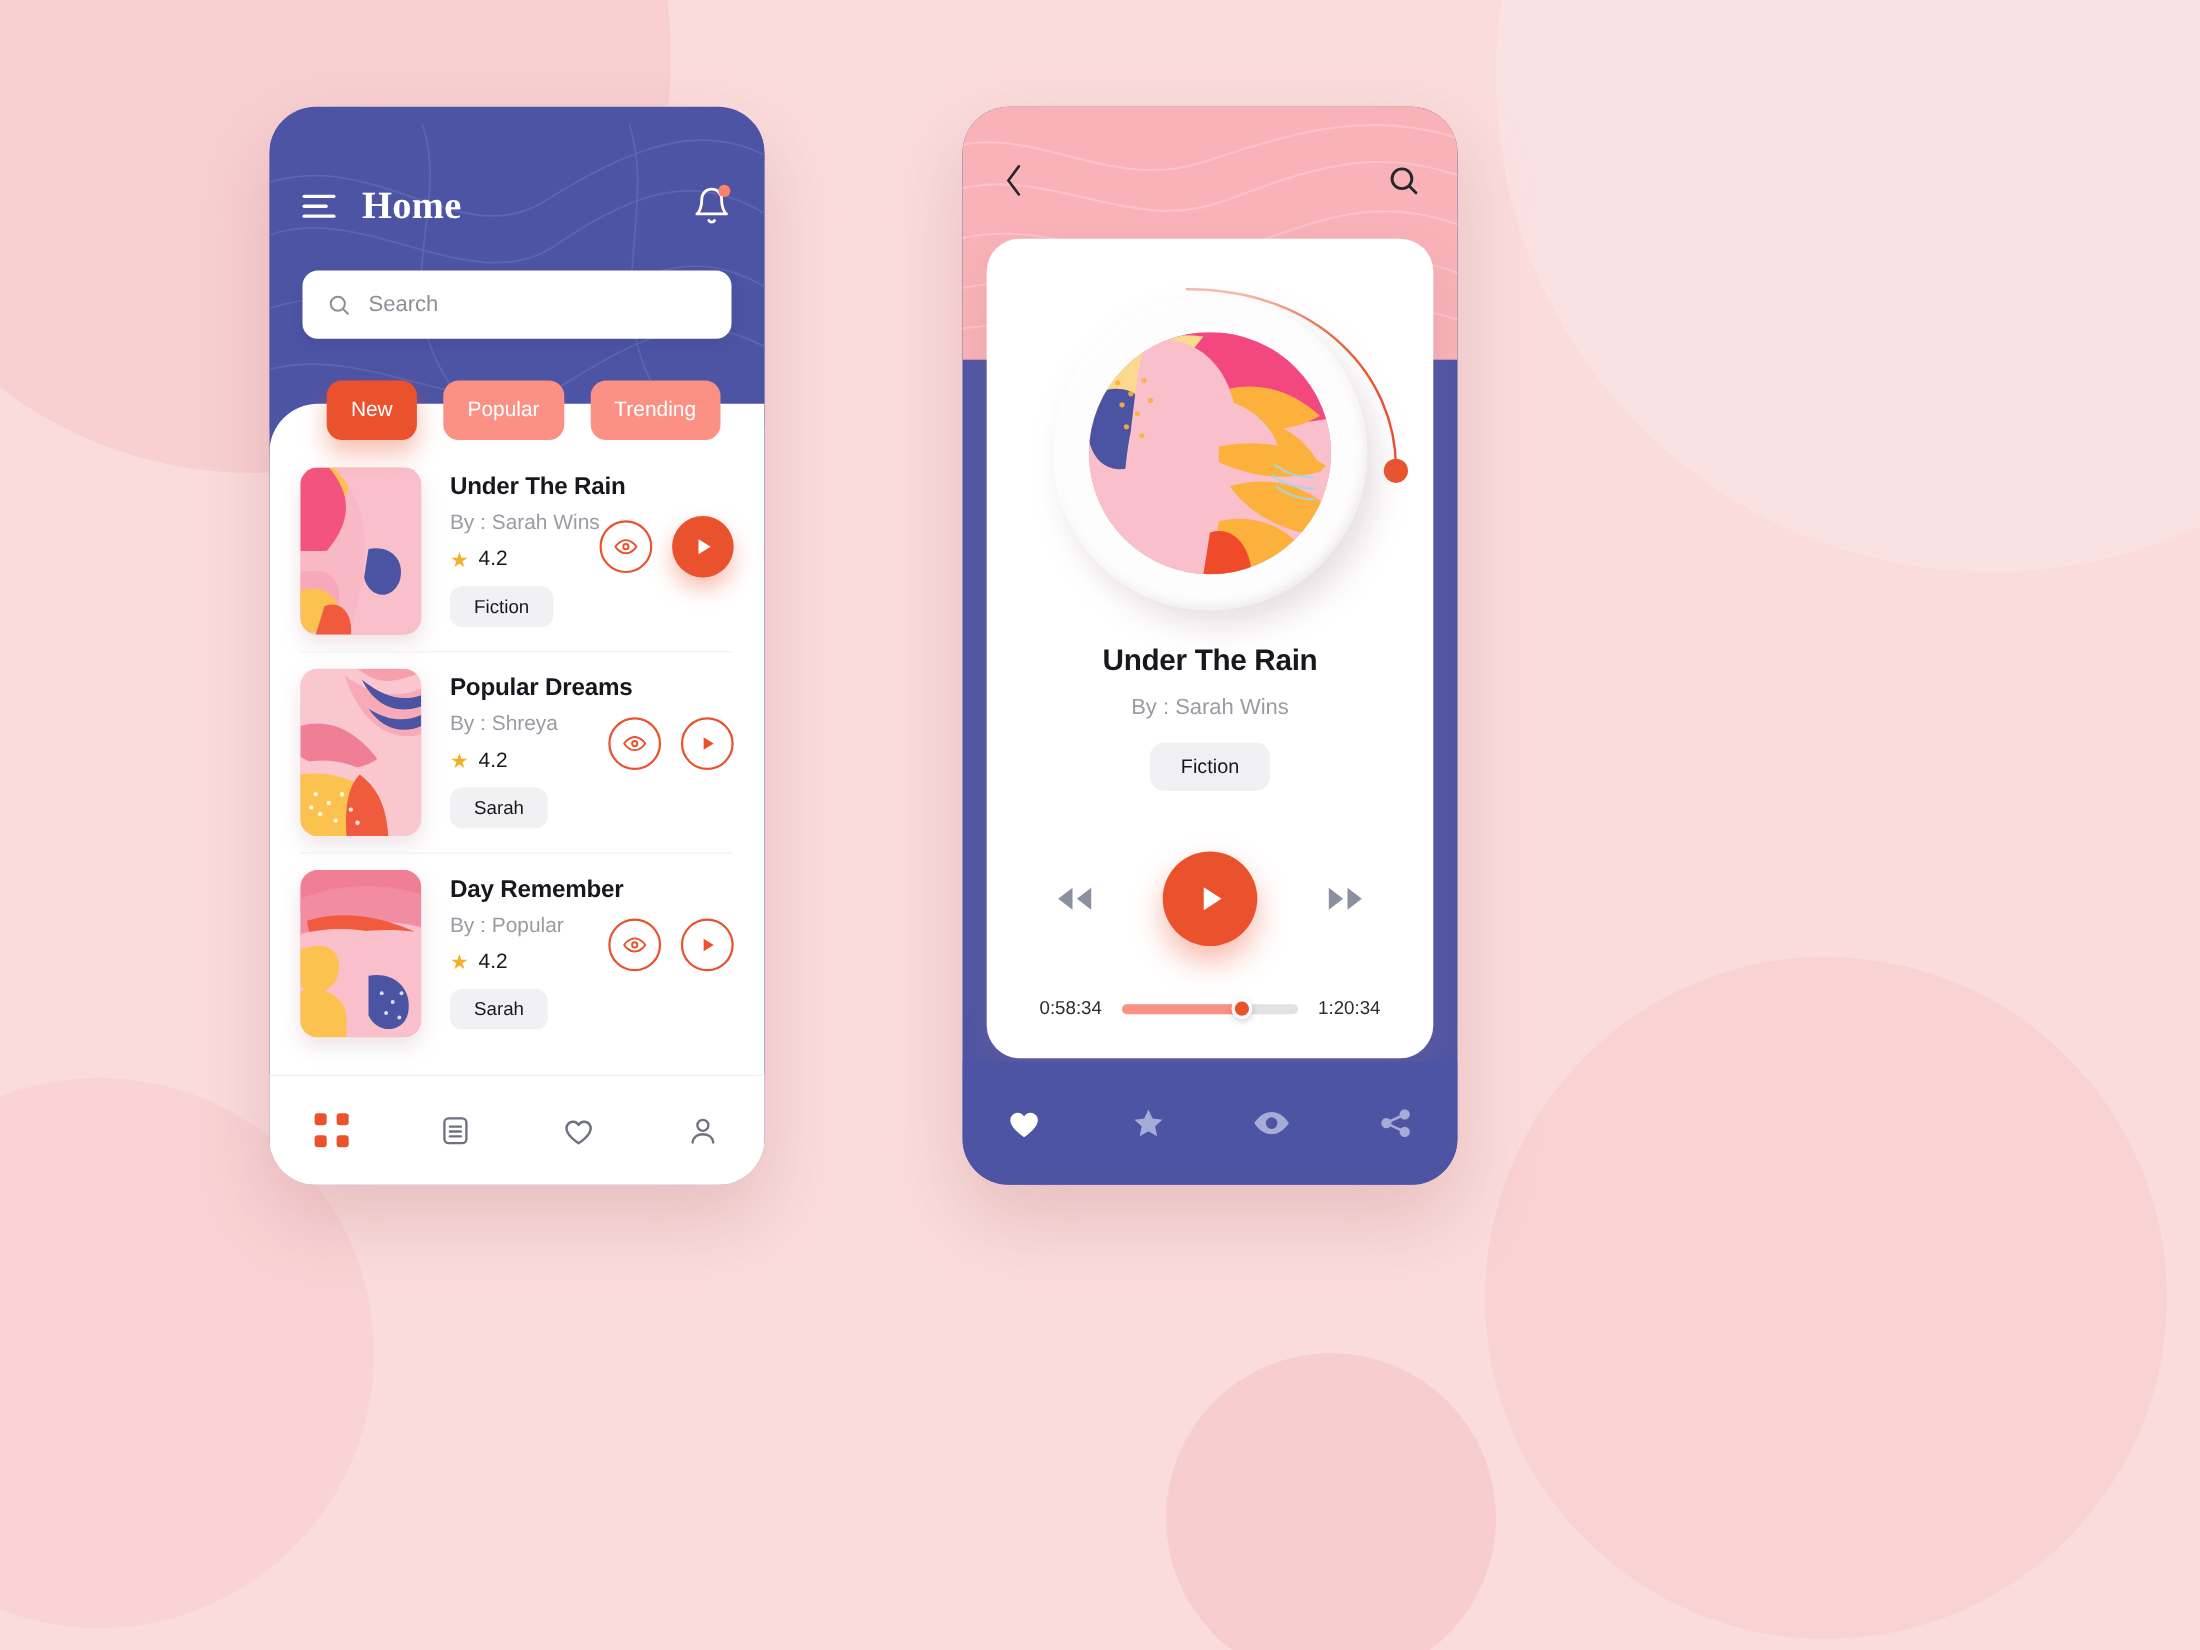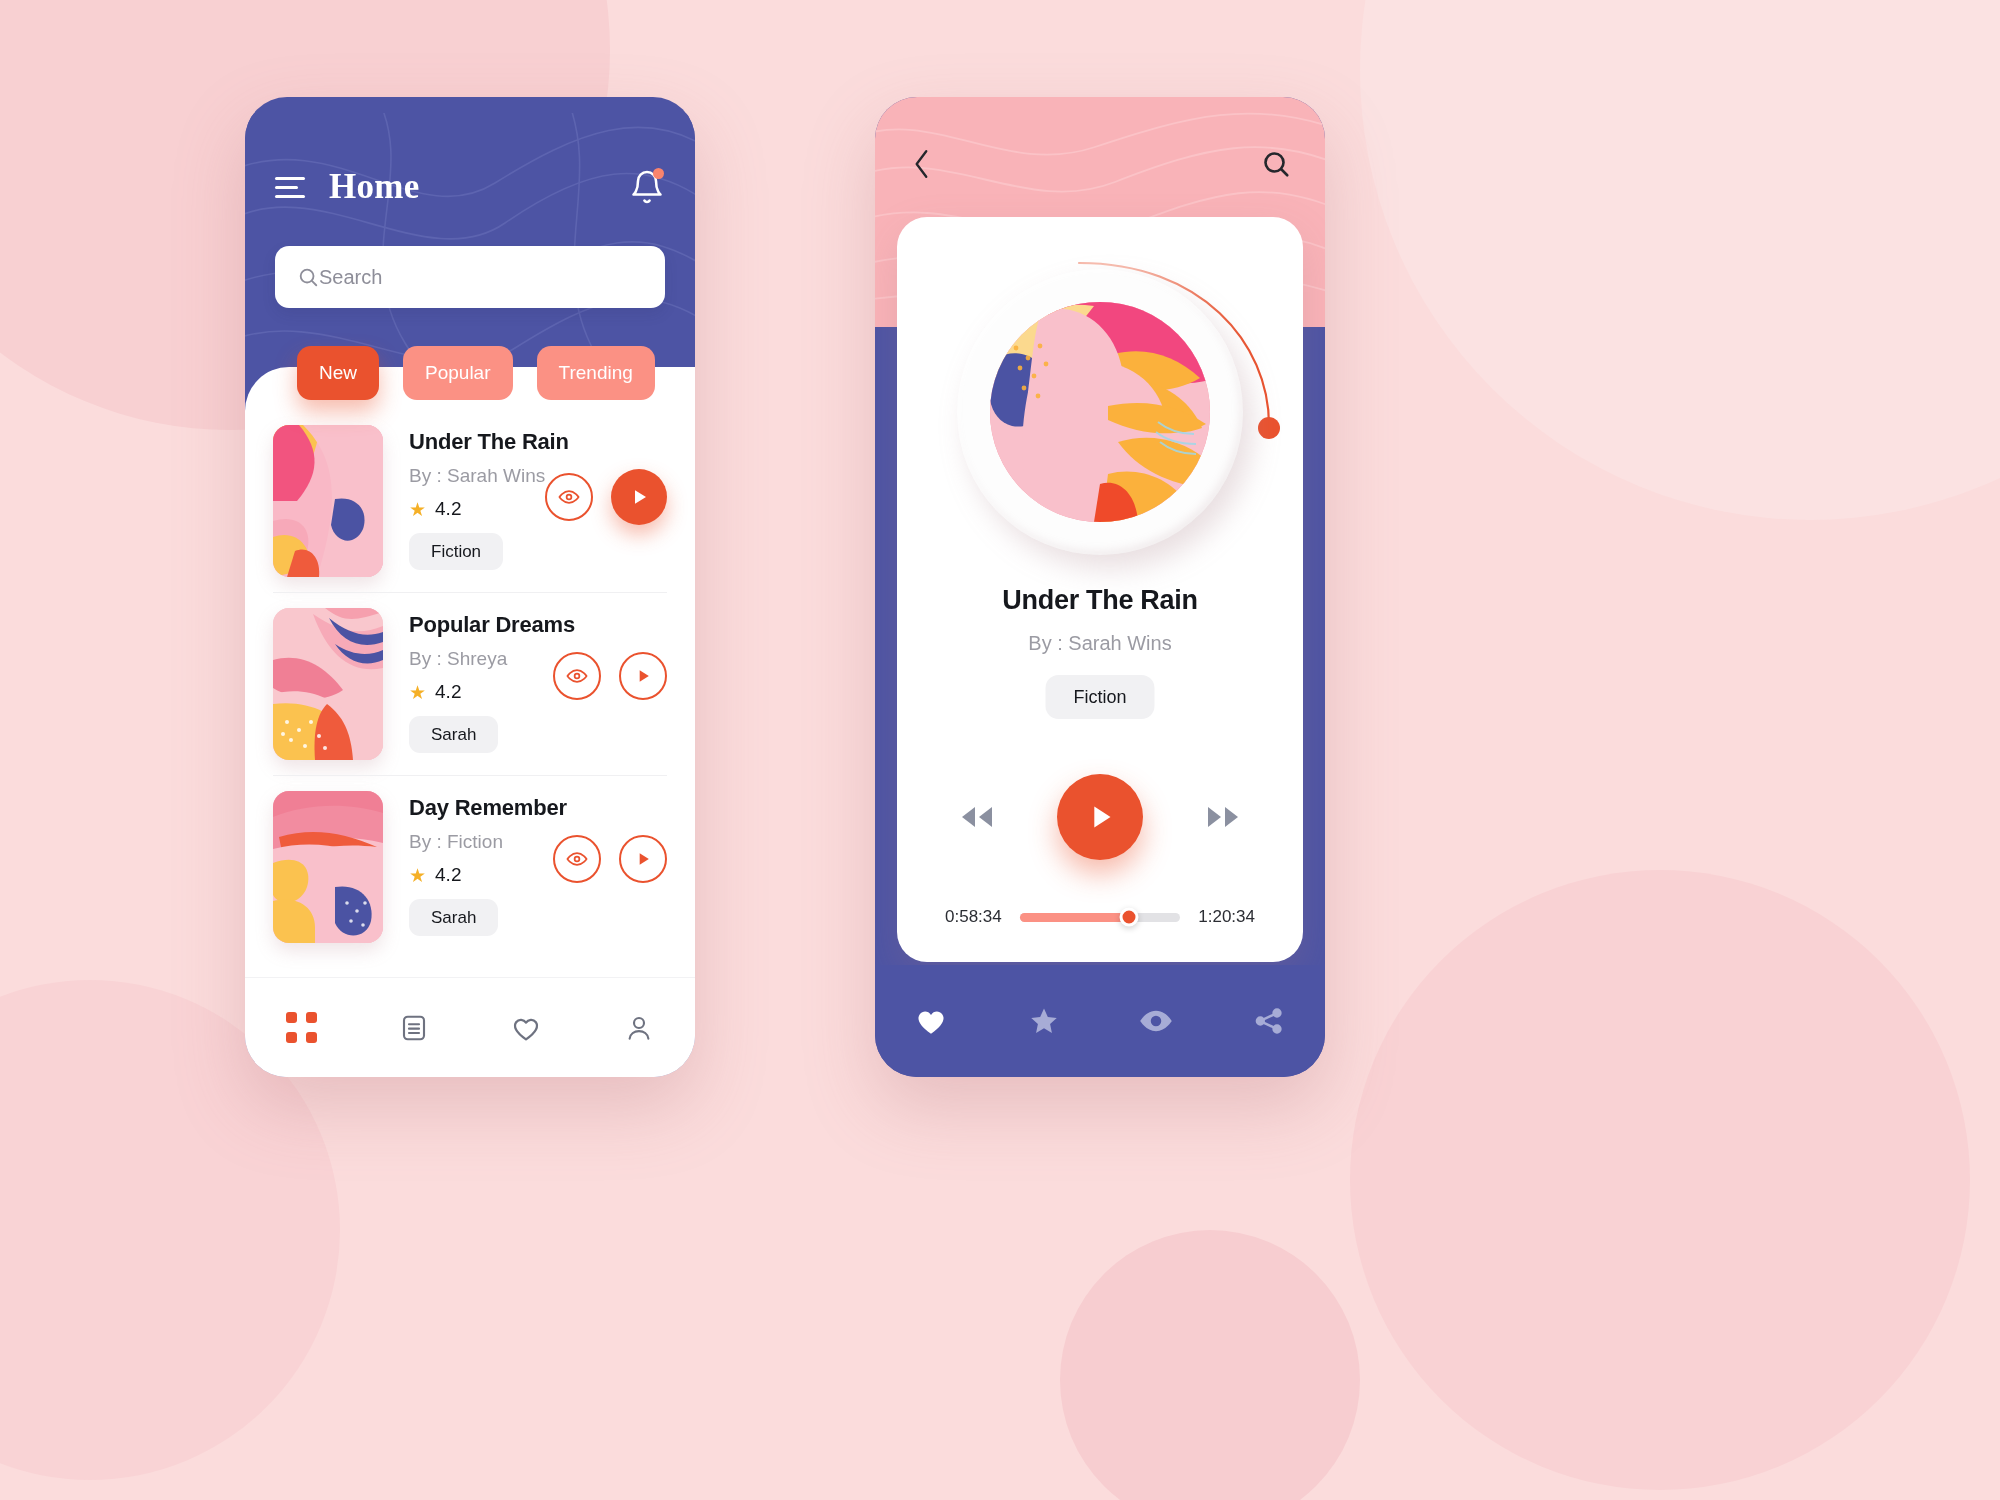--- a/index.html
+++ b/index.html
@@ -53,21 +53,21 @@
     font-size:35px; font-weight:700; margin-left:24px; letter-spacing:.3px;
   }
   .bell-wrap { margin-left:auto; position:relative; width:36px; height:38px; cursor:pointer; }
   .bell-dot {
     position:absolute; right:1px; top:0px; width:11px; height:11px;
     border-radius:50%; background:#f9846d;
   }
   .search-box {
     position:absolute; left:30px; top:133px; width:390px; height:62px;
     background:#fff; border-radius:14px; display:flex; align-items:center;
-    padding:0 22px; gap:0;
+    padding:0 22px; gap:16px;
     box-shadow:0 6px 14px rgba(40,40,90,.12);
   }
   .search-ph { color:#8e8e99; font-size:20px; }
 
   .tabs {
     position:absolute; left:52px; top:235px; display:flex; gap:24px; z-index:5;
   }
   .tab {
     height:54px; border-radius:14px; display:flex; align-items:center;
     justify-content:center; color:#fff; font-size:19px; padding:0 22px;
@@ -368,21 +368,21 @@
               <circle cx="74" cy="112" r="1.8"></circle>
                 <circle cx="84" cy="120" r="1.8"></circle>
               <circle cx="92" cy="112" r="1.8"></circle>
                 <circle cx="78" cy="130" r="1.8"></circle>
               <circle cx="90" cy="134" r="1.8"></circle>
             </g>
           </svg>
         </div>
         <div class="meta">
           <div class="title">Day Remember</div>
-          <div class="byline">By : Fiction</div>
+          <div class="byline">By : Popular</div>
           <div class="rating">
             <span class="star">★</span>
             <span class="rating-val">4.2</span>
           </div>
           <div class="genre">Sarah</div>
         </div>
         <div class="row-actions">
           <div class="circ-btn circ-outline">
             <svg width="22" height="22" viewBox="0 0 24 24" fill="none" stroke="#ea522e" stroke-width="1.9">
               <path d="M1.6 12S5.5 5.5 12 5.5 22.4 12 22.4 12 18.5 18.5 12 18.5 1.6 12 1.6 12Z"></path>

